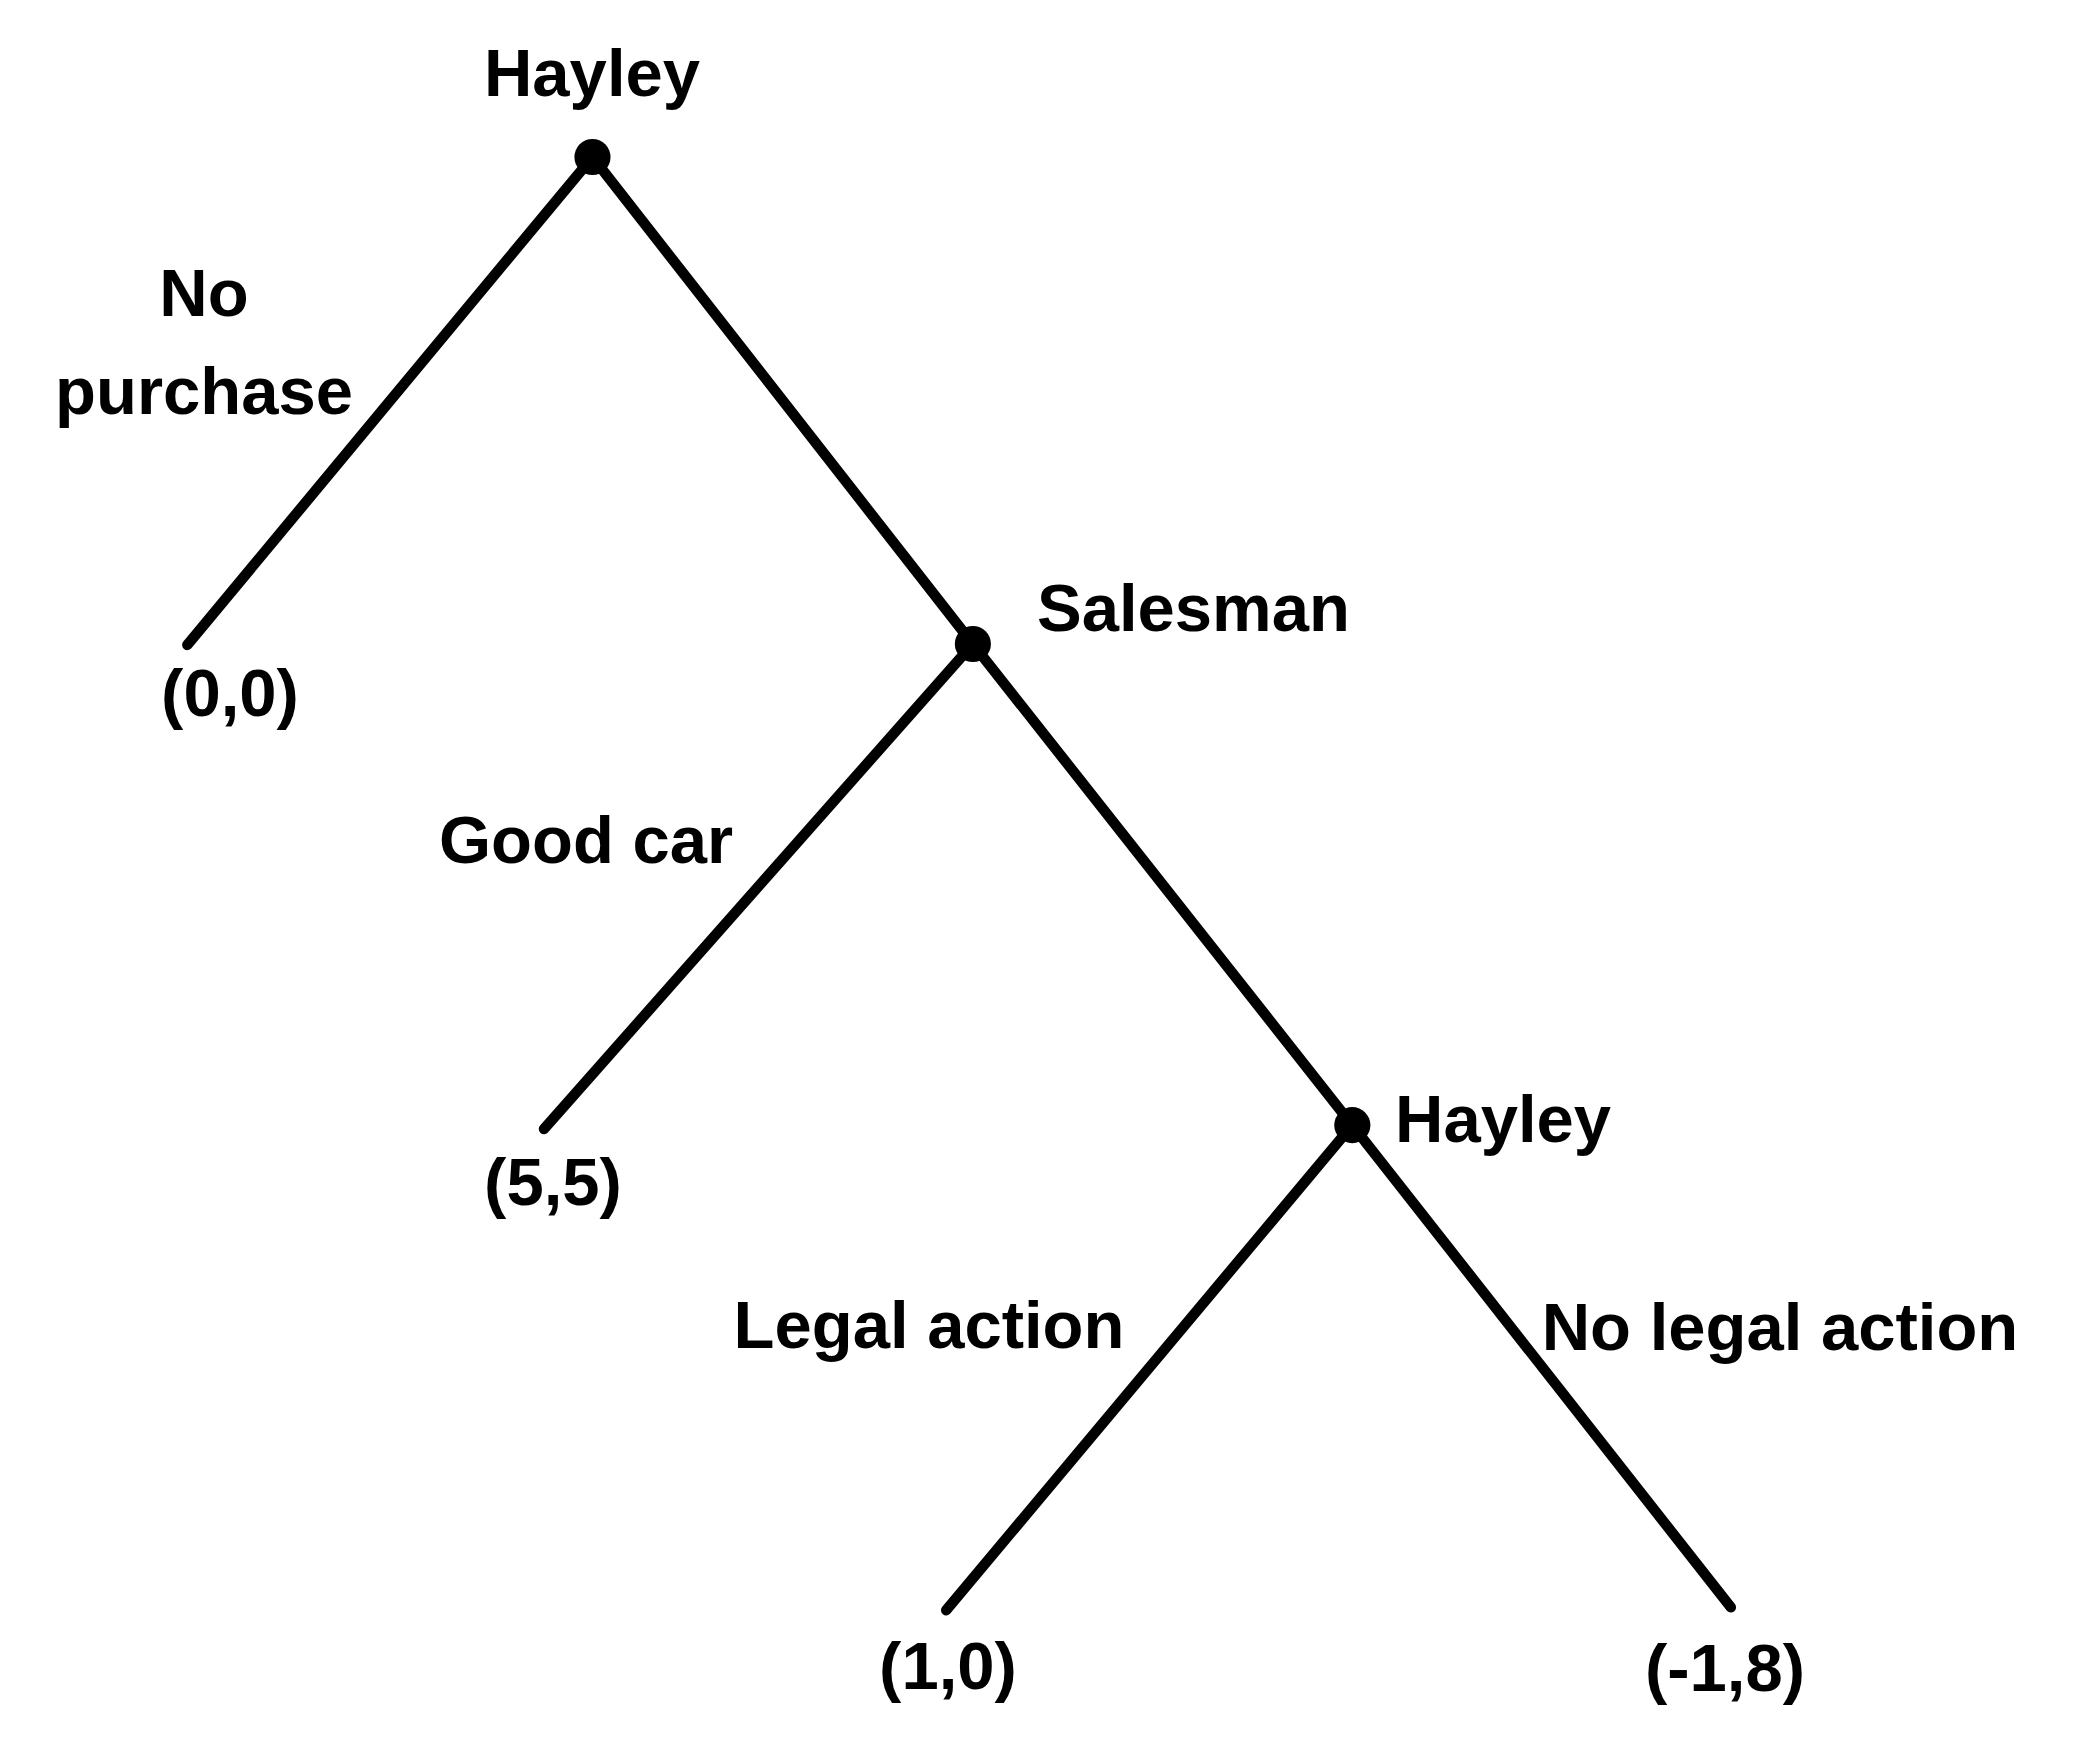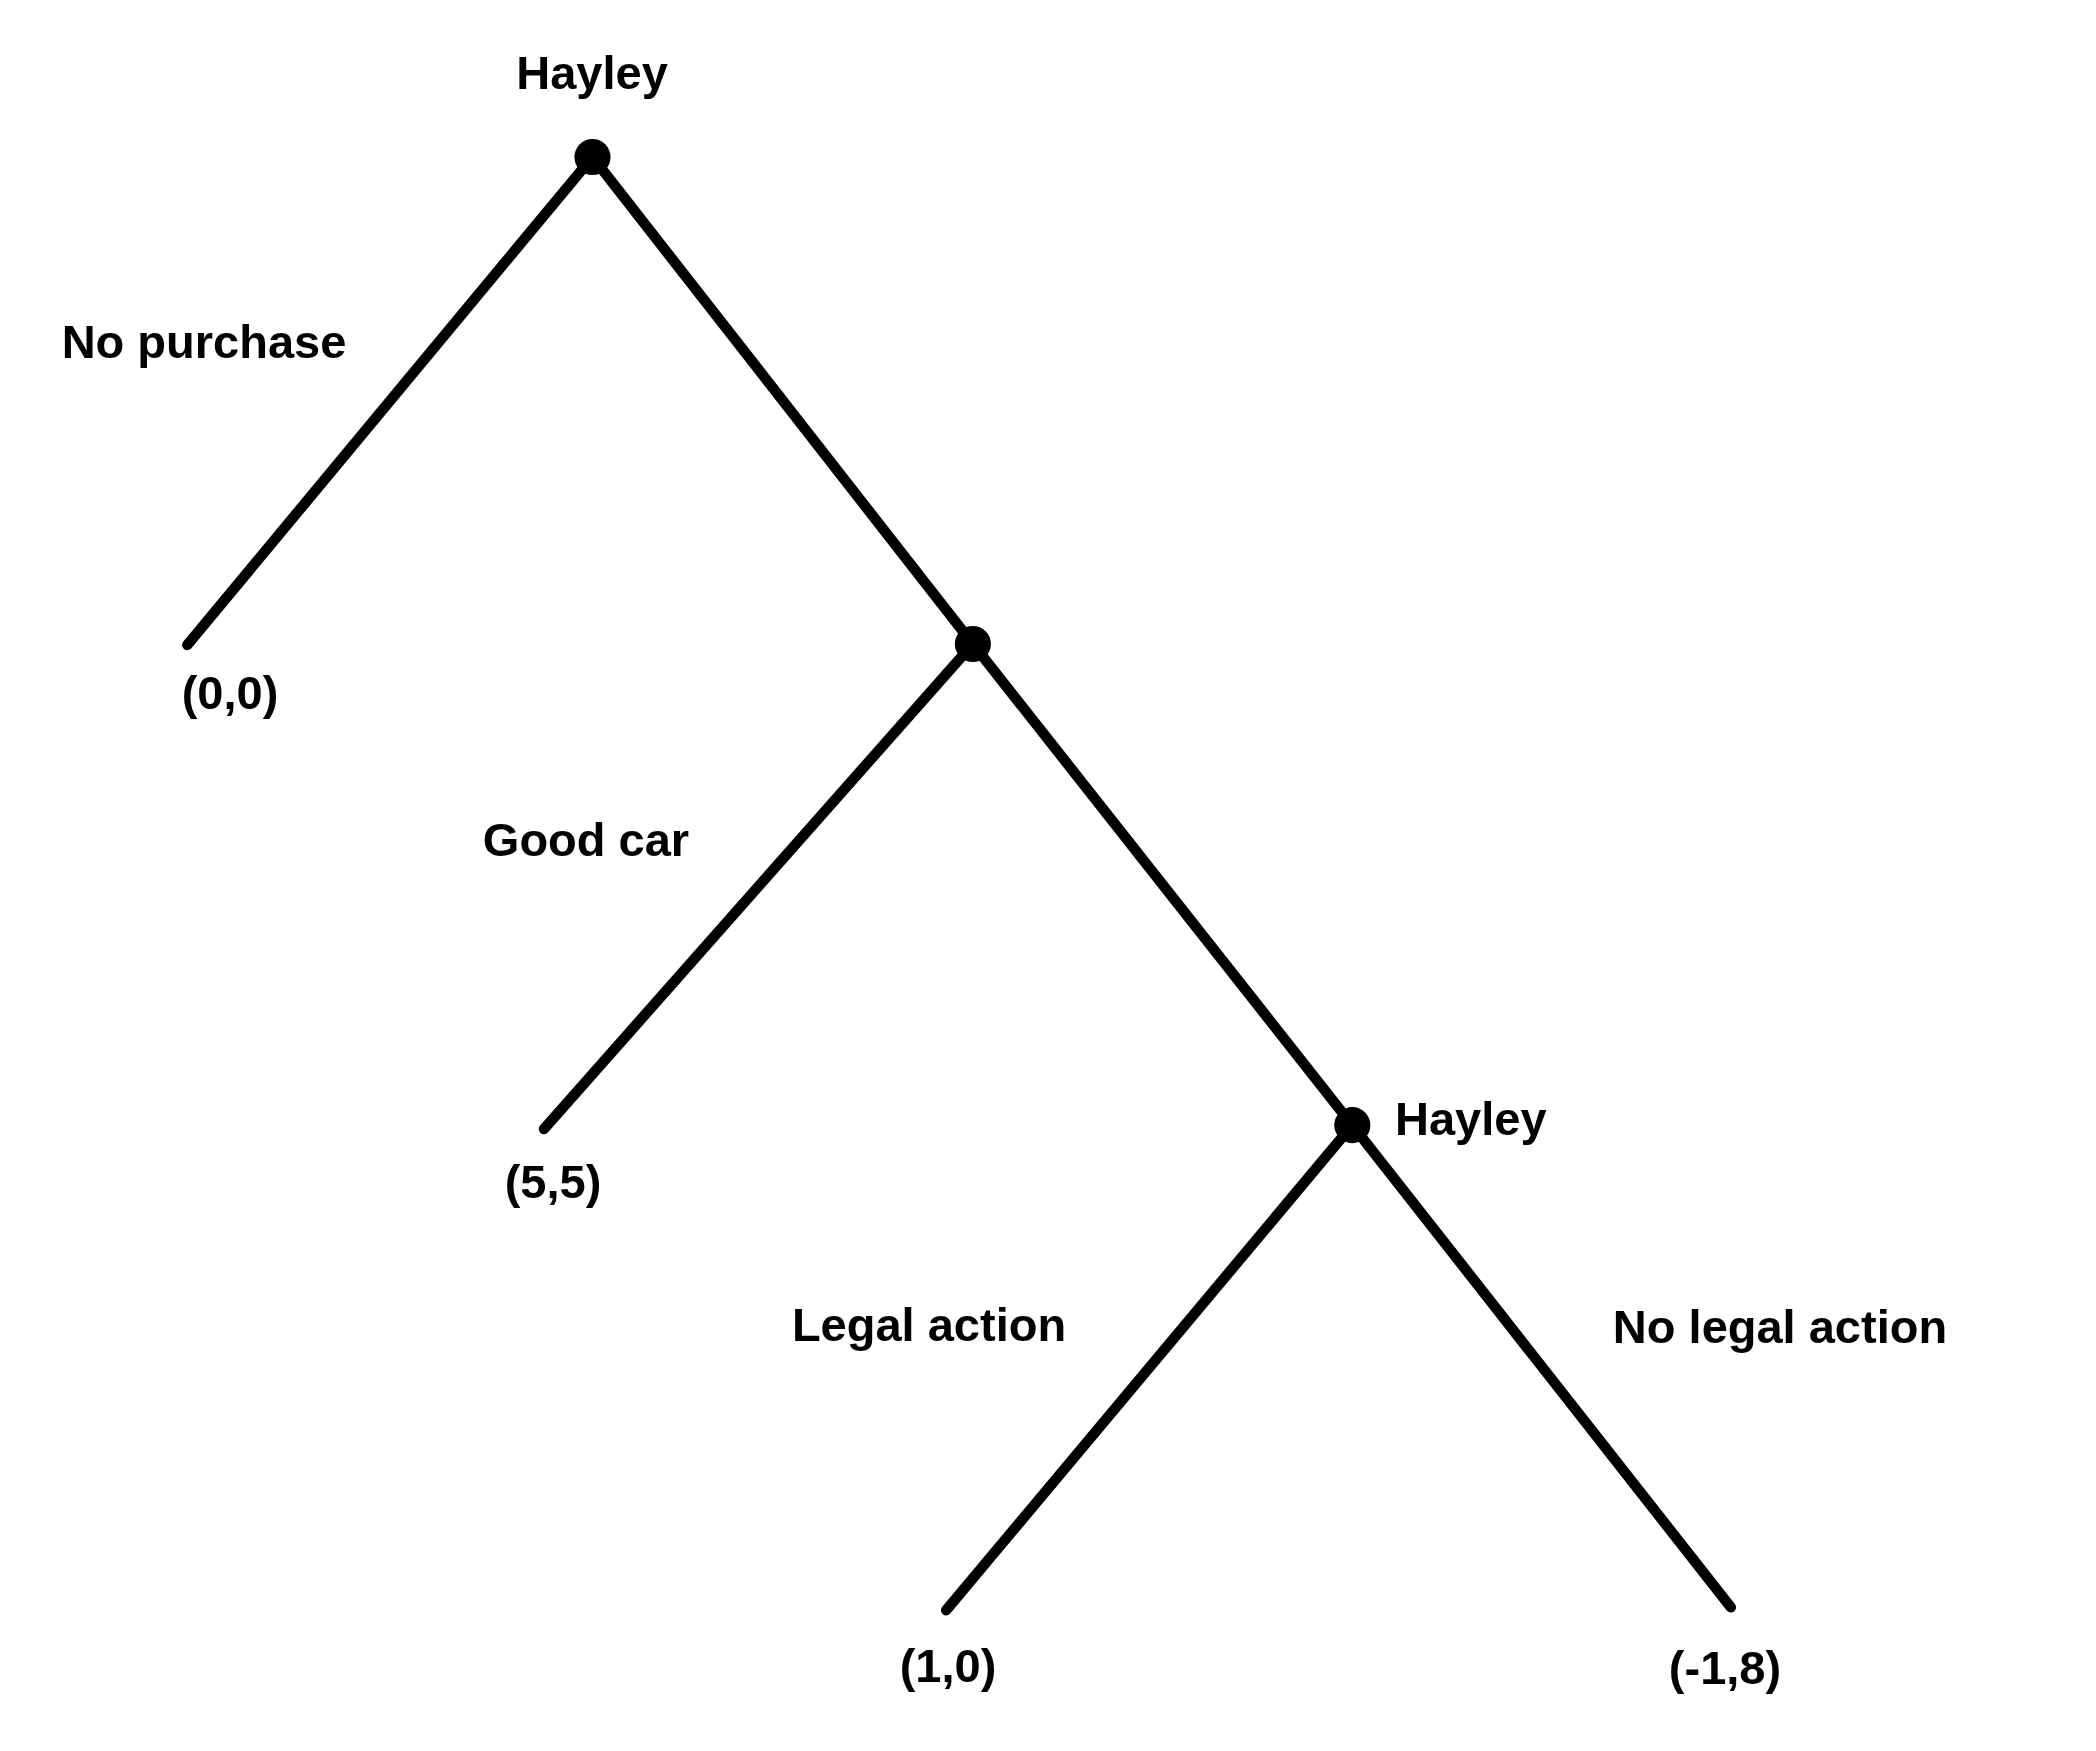--- a/index.html
+++ b/index.html
@@ -13,21 +13,21 @@
     overflow: hidden;
   }
   .stage svg {
     position: absolute;
     left: 0; top: 0;
     width: 2096px;
     height: 1752px;
   }
   .lbl {
     position: absolute;
-    font-size: 47px;
+    font-size: 67px;
     font-weight: 600;
     line-height: 1.1;
     color: #000000;
     white-space: nowrap;
     transform: translate(-50%, -50%);
     text-align: center;
   }
   .lbl.left-anchor {
     transform: translate(0, -50%);
     text-align: left;
@@ -53,20 +53,21 @@
     <line class="edge-line" x1="1422" y1="1183" x2="995" y2="1693"></line>
     <line class="edge-line" x1="1422" y1="1183" x2="1820" y2="1690"></line>
 
     <circle class="node-dot" cx="623" cy="165" r="19"></circle>
     <circle class="node-dot" cx="1023" cy="677" r="19"></circle>
     <circle class="node-dot" cx="1422" cy="1183" r="19"></circle>
   </svg>
 
   <div class="lbl" style="left:592px; top:73px;">Hayley</div>
 
+  <div class="lbl left-anchor" style="left:1037px; top:608px;">Salesman</div>
 
   <div class="lbl left-anchor" style="left:1395px; top:1119px;">Hayley</div>
 
   <div class="lbl wrap" style="left:204px; top:342px;">No purchase</div>
 
 
   <div class="lbl" style="left:586px; top:840px;">Good car</div>
 
 
   <div class="lbl" style="left:929px; top:1325px;">Legal action</div>

